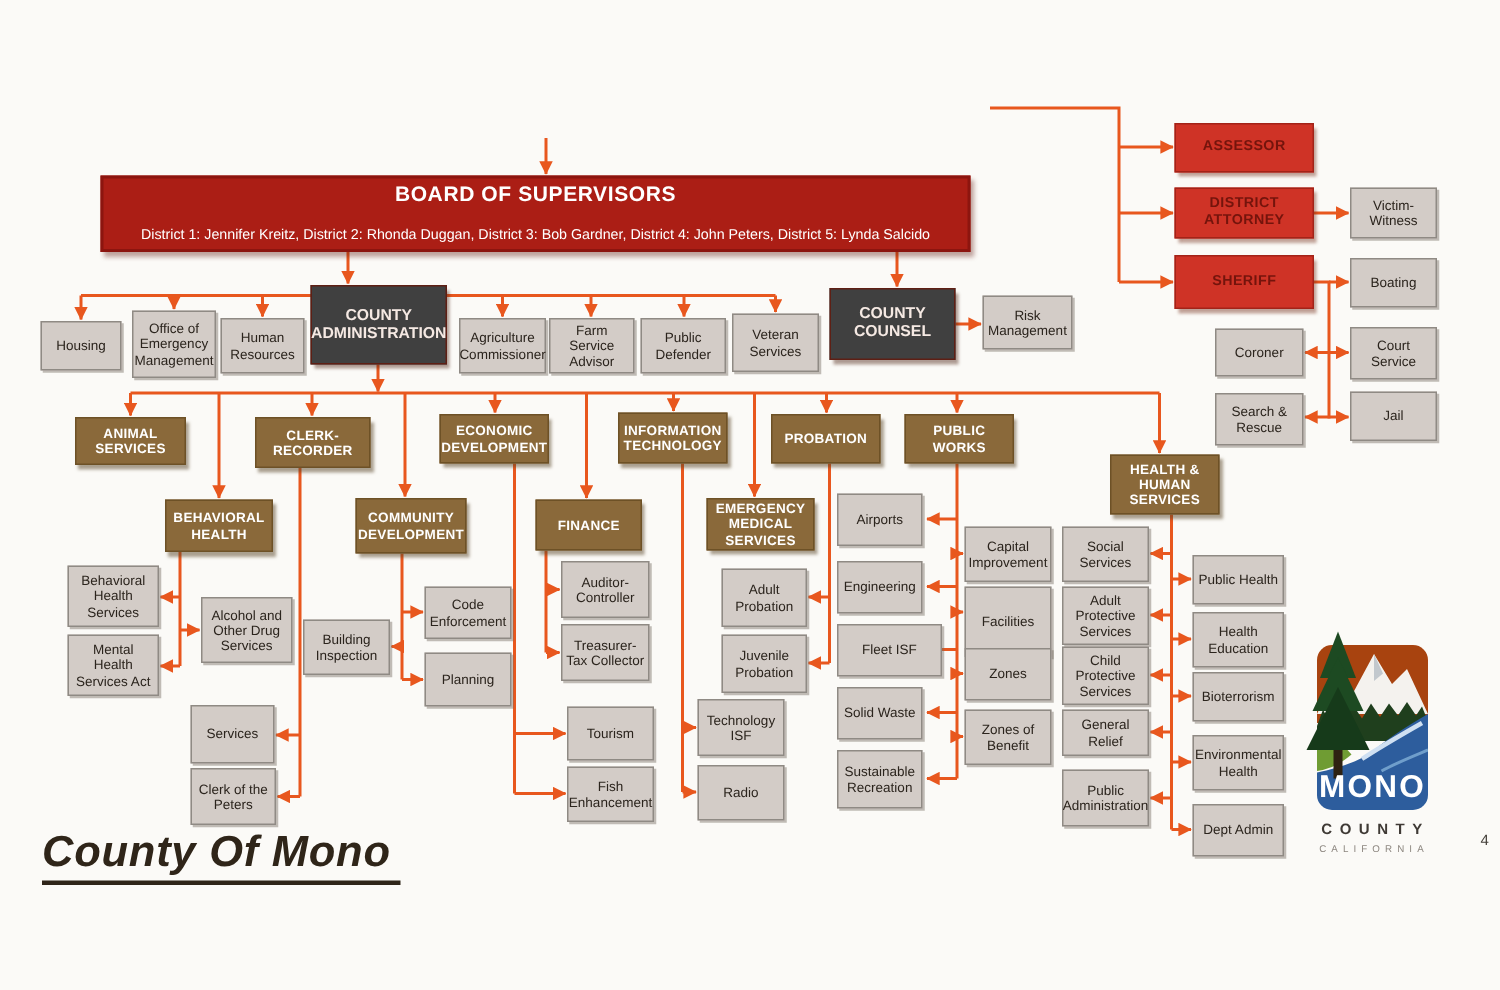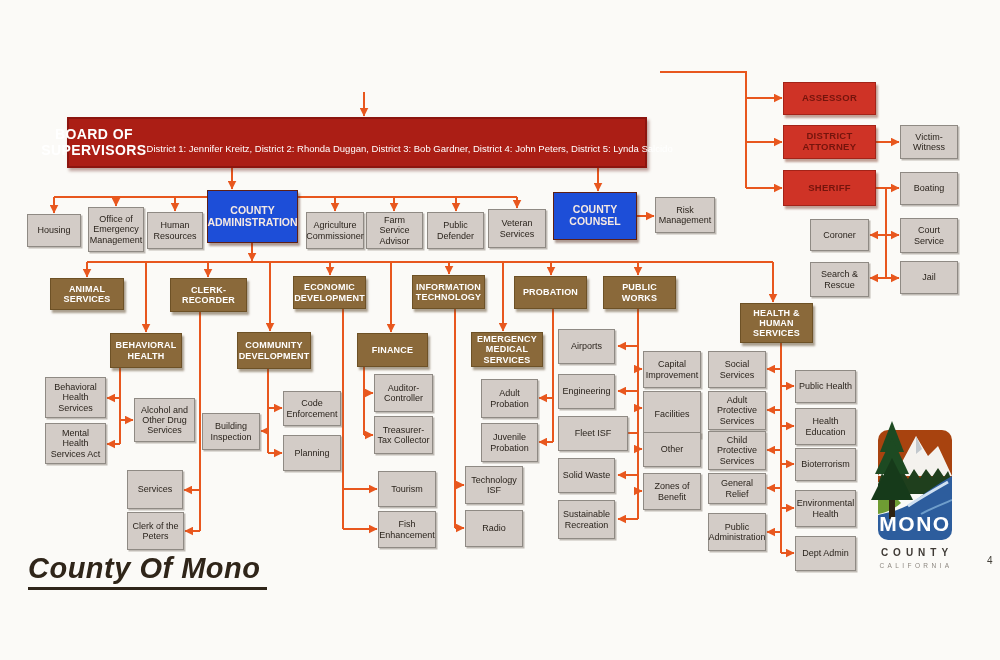--- a/index.html
+++ b/index.html
@@ -4,23 +4,23 @@
 <style>
   html,body{margin:0;padding:0;}
   body{width:1000px;height:660px;background:#fbfaf7;font-family:"Liberation Sans",sans-serif;position:relative;overflow:hidden;}
   .canvas{position:absolute;left:0;top:0;width:1000px;height:660px;}
   .wires{position:absolute;left:0;top:0;z-index:1;}
   .ln path{stroke:#e8571e;stroke-width:2;fill:none;}
   .node{position:absolute;z-index:2;display:flex;align-items:center;justify-content:center;text-align:center;box-sizing:border-box;line-height:1.12;padding:2px;}
   .gray{background:#d3ccc7;border:1px solid #8f8a84;color:#2b241d;font-size:9px;box-shadow:1.5px 1.5px 0 rgba(120,110,100,.45);}
   .brown{background:#8a693a;border:1px solid #6d5126;color:#fff;font-size:9px;font-weight:bold;letter-spacing:.2px;box-shadow:2px 3px 2px rgba(90,70,40,.5);}
   .red{background:#cf3326;border:1px solid #a32318;color:#74140c;font-size:9.5px;font-weight:bold;letter-spacing:.3px;box-shadow:2px 3px 2px rgba(120,50,30,.45);}
-  .maroon{background:#1d4ed8;border:1px solid #5e1f14;color:#f5e9e3;font-size:10.5px;font-weight:bold;box-shadow:2px 3px 2px rgba(80,40,25,.45);}
+  .maroon{background:#404040;border:1px solid #5e1f14;color:#f5e9e3;font-size:10.5px;font-weight:bold;box-shadow:2px 3px 2px rgba(80,40,25,.45);}
   .banner{background:#e95318;border:3px solid #c2410e;color:#fff;font-size:21px;font-weight:bold;letter-spacing:.5px;box-shadow:2px 3px 3px rgba(150,70,30,.4);}
-  .board{background:#ab1e15;border:2px solid #8c150f;color:#fff;flex-direction:row;justify-content:center;box-shadow:2px 3px 3px rgba(100,30,20,.4);}
+  .board{background:#ab1e15;border:2px solid #8c150f;color:#fff;flex-direction:column;justify-content:center;box-shadow:2px 3px 3px rgba(100,30,20,.4);}
   .board-title{font-size:14px;font-weight:bold;letter-spacing:.4px;}
   .board-members{font-size:9.5px;margin-top:14px;white-space:nowrap;}
   .footer-title{position:absolute;left:28px;top:552px;z-index:2;font-size:29px;font-weight:bold;font-style:italic;color:#2f2519;border-bottom:3px solid #2f2519;padding:0 6px 2px 0;letter-spacing:.5px;}
   .page-number{position:absolute;left:987px;top:555px;z-index:2;font-size:10px;color:#44403a;}
   .logo{position:absolute;left:858px;top:418px;z-index:2;}
 </style>
 </head>
 <body>
 
 <div class="canvas">
@@ -172,21 +172,21 @@
   <div class="node gray" style="left:481px;top:423px;width:57px;height:39px">Juvenile Probation</div>
   <div class="node gray" style="left:465px;top:466px;width:58px;height:38px">Technology ISF</div>
   <div class="node gray" style="left:465px;top:510px;width:58px;height:37px">Radio</div>
   <div class="node gray" style="left:558px;top:329px;width:57px;height:35px">Airports</div>
   <div class="node gray" style="left:558px;top:374px;width:57px;height:35px">Engineering</div>
   <div class="node gray" style="left:558px;top:416px;width:70px;height:35px">Fleet ISF</div>
   <div class="node gray" style="left:558px;top:458px;width:57px;height:35px">Solid Waste</div>
   <div class="node gray" style="left:558px;top:500px;width:57px;height:39px">Sustainable Recreation</div>
   <div class="node gray" style="left:643px;top:351px;width:58px;height:37px">Capital Improvement</div>
   <div class="node gray" style="left:643px;top:391px;width:58px;height:47px">Facilities</div>
-  <div class="node gray" style="left:643px;top:432px;width:58px;height:35px">Other</div>
+  <div class="node gray" style="left:643px;top:432px;width:58px;height:35px">Zones</div>
   <div class="node gray" style="left:643px;top:473px;width:58px;height:37px">Zones of Benefit</div>
   <div class="node gray" style="left:708px;top:351px;width:58px;height:37px">Social Services</div>
   <div class="node gray" style="left:708px;top:391px;width:58px;height:39px">Adult Protective Services</div>
   <div class="node gray" style="left:708px;top:431px;width:58px;height:39px">Child Protective Services</div>
   <div class="node gray" style="left:708px;top:473px;width:58px;height:31px">General Relief</div>
   <div class="node gray" style="left:708px;top:513px;width:58px;height:38px">Public Administration</div>
   <div class="node gray" style="left:795px;top:370px;width:61px;height:33px">Public Health</div>
   <div class="node gray" style="left:795px;top:408px;width:61px;height:37px">Health Education</div>
   <div class="node gray" style="left:795px;top:448px;width:61px;height:33px">Bioterrorism</div>
   <div class="node gray" style="left:795px;top:490px;width:61px;height:37px">Environmental Health</div>

